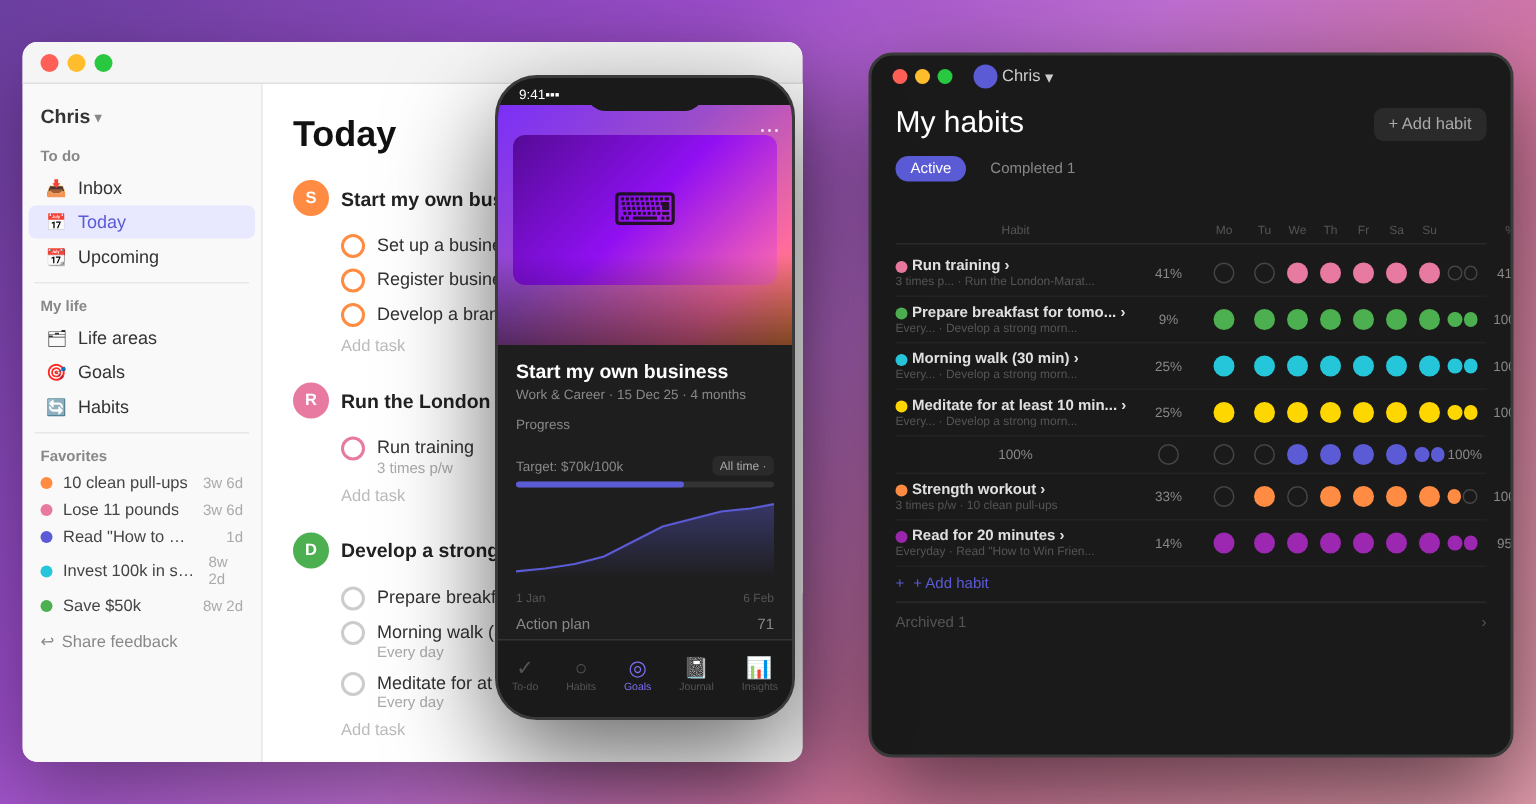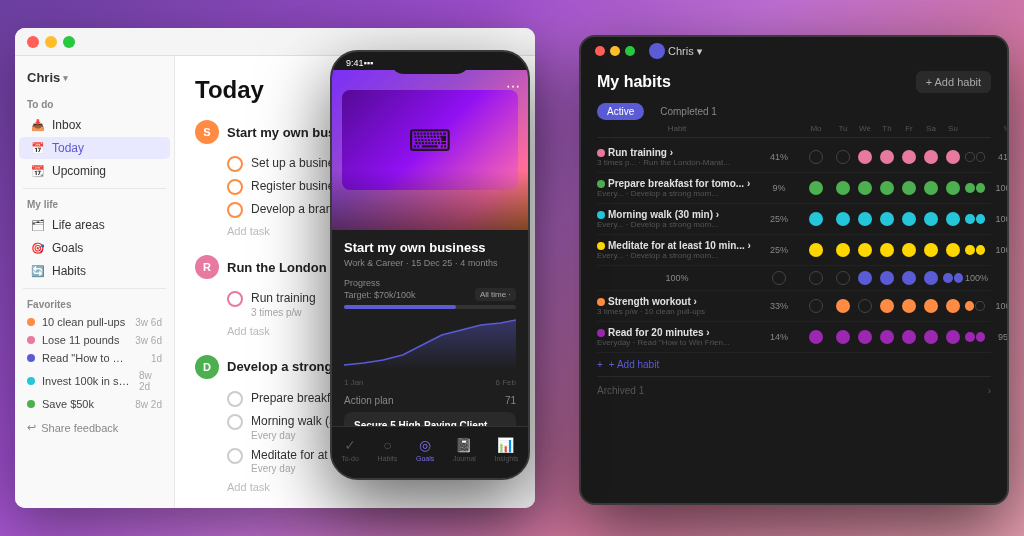--- a/index.html
+++ b/index.html
@@ -327,21 +327,21 @@
 
     .phone-task-meta {
       font-size: 9px;
       color: #888;
       margin-bottom: 10px;
     }
 
     .phone-progress-label {
       font-size: 9px;
       color: #888;
-      margin-bottom: 0;
+      margin-bottom: 16px;
     }
 
     .phone-progress-bar-bg {
       height: 4px;
       background: #333;
       border-radius: 2px;
       margin-bottom: 6px;
     }
 
     .phone-progress-bar-fill {
@@ -469,42 +469,42 @@
     }
 
     .tablet-header {
       display: flex;
       align-items: center;
       justify-content: space-between;
       margin-bottom: 10px;
     }
 
     .tablet-title {
-      font-size: 16px;
-      font-weight: 700;
+      font-size: 20px;
+      font-weight: 400;
       color: white;
     }
 
     .add-habit-btn {
       background: #2a2a2a;
       color: #aaa;
       border: none;
       padding: 5px 10px;
       border-radius: 6px;
       font-size: 11px;
       cursor: pointer;
       display: flex;
       align-items: center;
       gap: 4px;
     }
 
     .tablet-tabs {
       display: flex;
       gap: 6px;
-      margin-bottom: 4px;
+      margin-bottom: 28px;
       align-items: flex-end;
     }
 
     .tablet-tab {
       padding: 3px 10px;
       border-radius: 12px;
       font-size: 10px;
       cursor: pointer;
       color: #888;
     }

